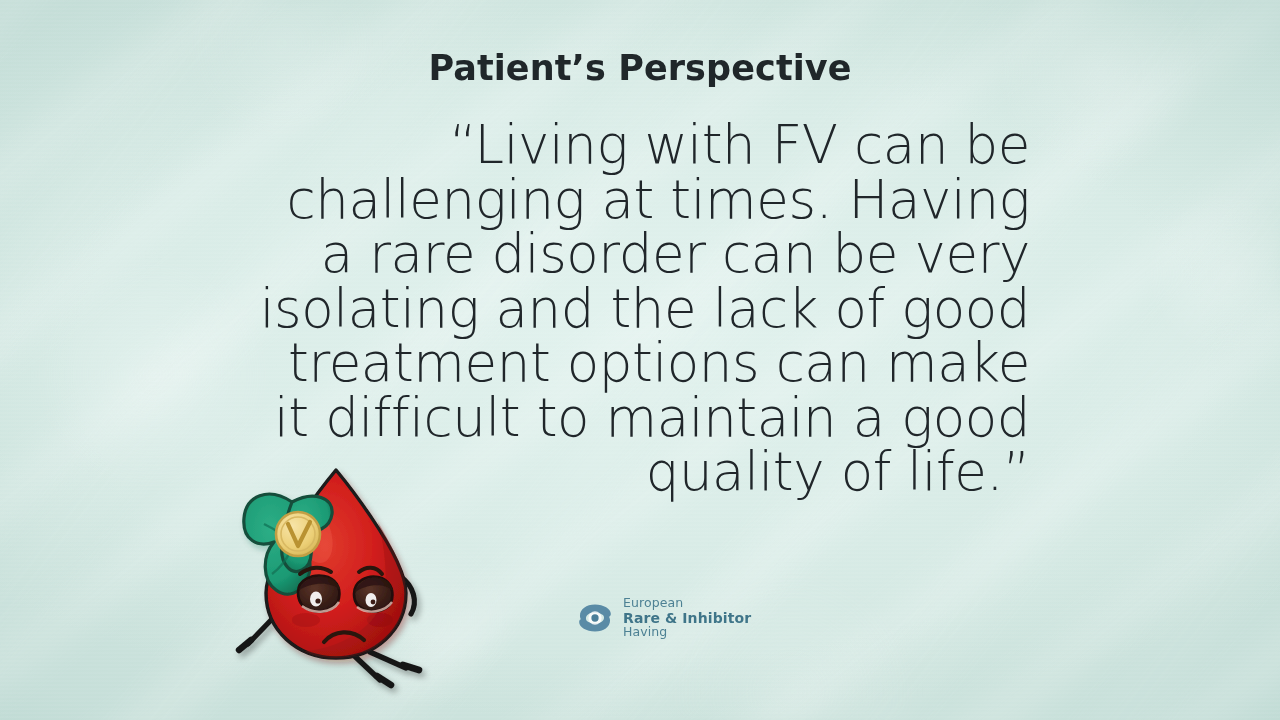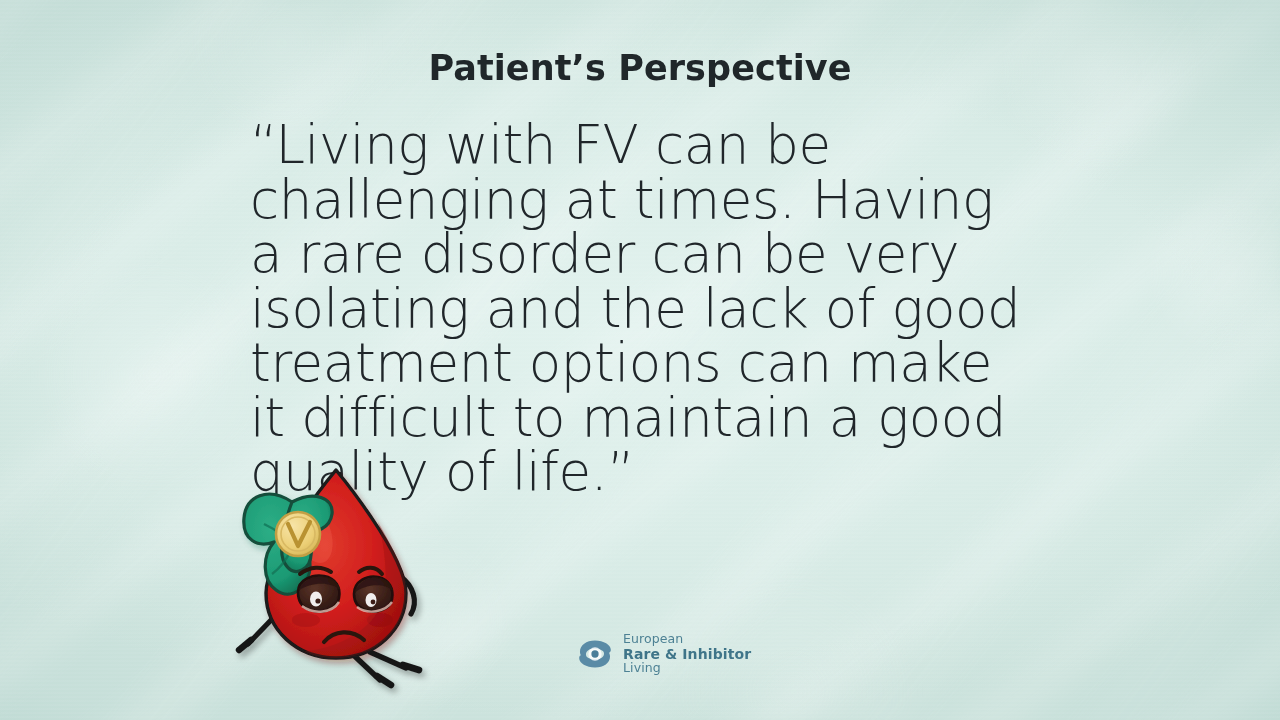--- a/index.html
+++ b/index.html
@@ -104,21 +104,21 @@
     letter-spacing: .1px;
     color: #20272a;
     font-family: "DejaVu Sans", "Liberation Sans", sans-serif;
   }
 
   .quote-block {
     position: absolute;
     left: 250px;
     top: 118px;
     width: 780px;
-    text-align: left;
+    text-align: right;
     color: #20262a;
     font-size: 53px;
     line-height: 54.5px;
     font-weight: 300;
     letter-spacing: -0.4px;
     font-family: "DejaVu Sans", "Liberation Sans", sans-serif;
     white-space: pre-line;
   }
 
   
@@ -132,21 +132,20 @@
   .mascot svg { display: block; width: 100%; height: 100%; }
 
   
   .logo {
     position: absolute;
     left: 576px;
     top: 596px;
     display: flex;
     align-items: center;
     gap: 9px;
-    margin-top: 36px;
   }
   .logo-mark { width: 38px; height: 38px; display: block; flex: none; }
   .logo-text {
     font-family: "DejaVu Sans", "Liberation Sans", sans-serif;
     color: #4d8194;
     line-height: 14.5px;
   }
   .logo-l1, .logo-l3 { font-size: 12.5px; font-weight: 400; letter-spacing: .1px; }
   .logo-l2 { font-size: 14px; font-weight: 700; letter-spacing: .1px; color: #3f7589; }
 </style>
@@ -298,17 +297,17 @@
                C37 22 36 28 30 30
                C25 31.7 17 30.4 12 27
                C7 23.6 4 26 4 29
                C4 35.5 13 41 24 41 Z" fill="#5a8ba6"></path>
       <circle cx="24" cy="24" r="8.4" fill="#ffffff" opacity=".82"></circle>
       <circle cx="24" cy="24" r="4.6" fill="#4b7e99"></circle>
     </svg>
     <div class="logo-text">
       <div class="logo-l1">European</div>
       <div class="logo-l2">Rare &amp; Inhibitor</div>
-      <div class="logo-l3">Living</div>
+      <div class="logo-l3">Having</div>
     </div>
   </div>
 
 </div>
 
 </body></html>

